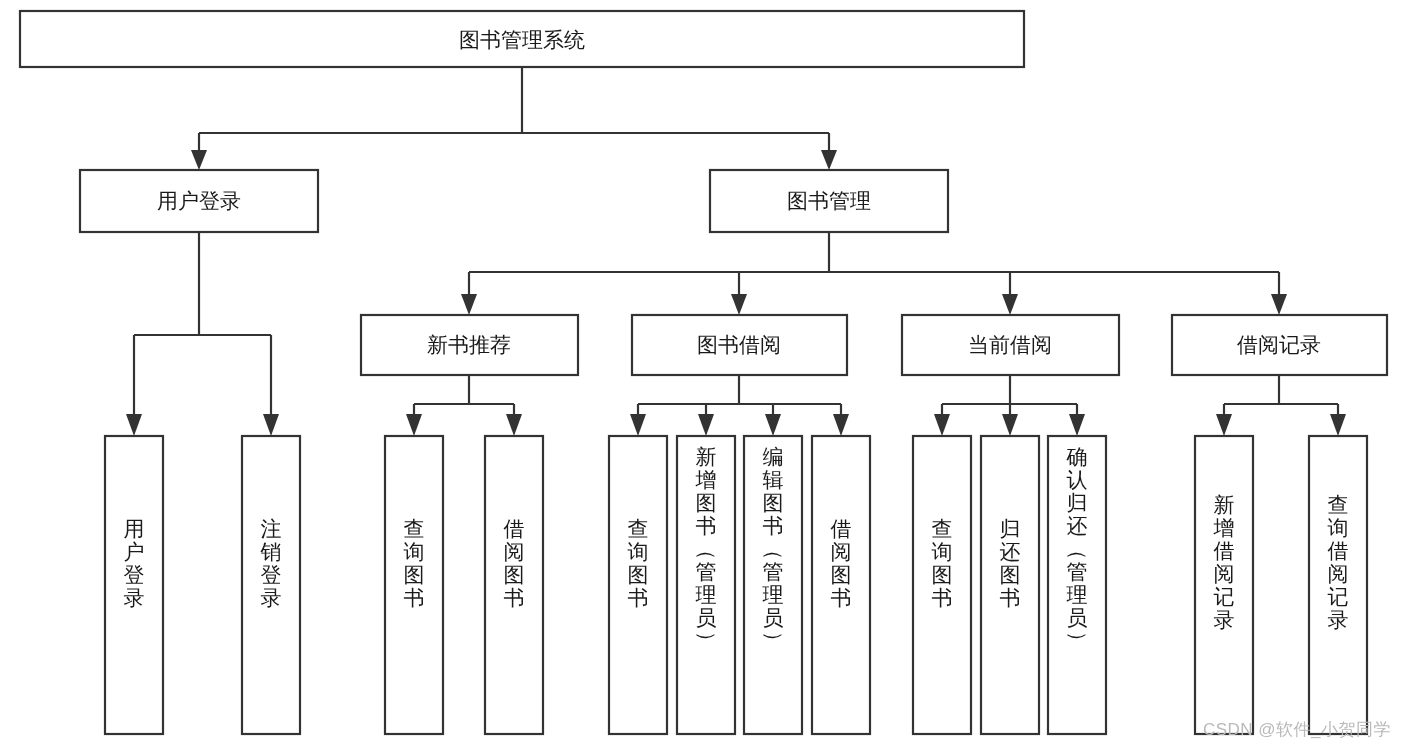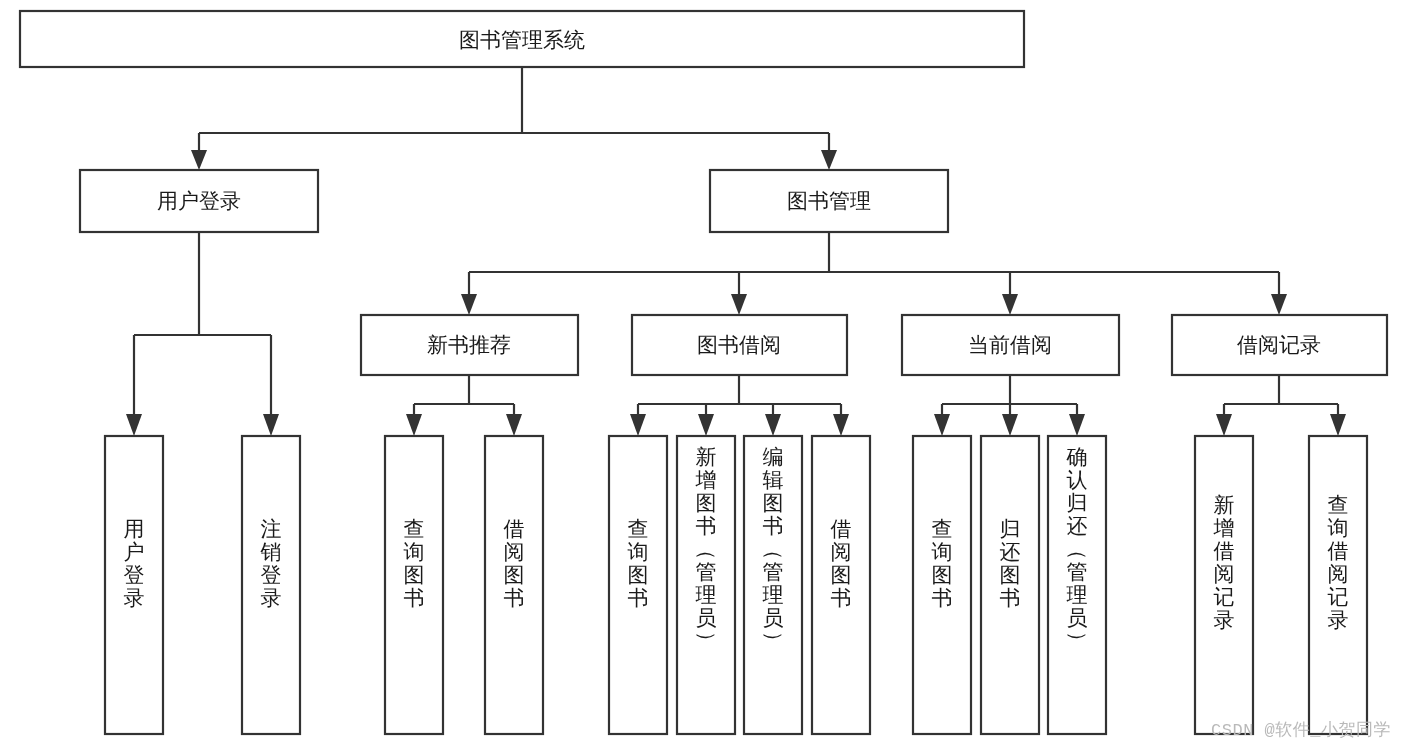--- a/index.html
+++ b/index.html
@@ -68,21 +68,21 @@
     display: block;
     height: 23px;
   }
   .leaf-label span.paren {
     transform: rotate(90deg);
   }
   .watermark {
     position: absolute;
     right: 14px;
     bottom: 6px;
-    font-family: Liberation Mono, monospace;
+    font-family: Liberation Sans, sans-serif;
     font-size: 17px;
     color: #b9b9b9;
     letter-spacing: 0.5px;
     pointer-events: none;
     user-select: none;
   }
 </style>
 </head>
 <body>
 

